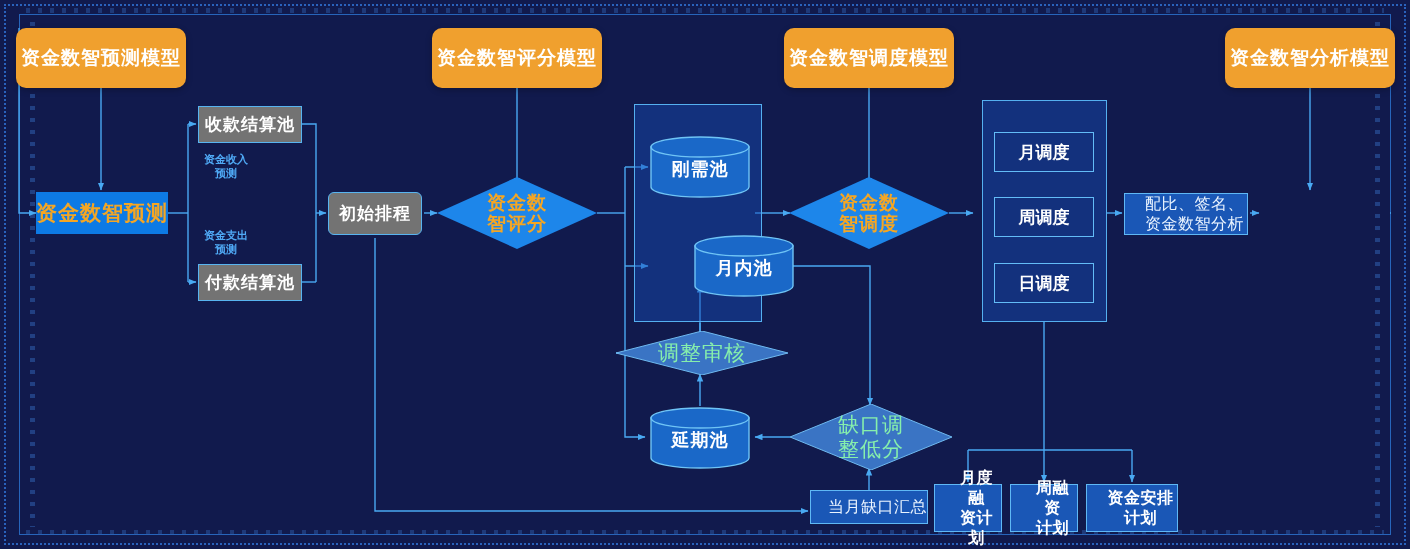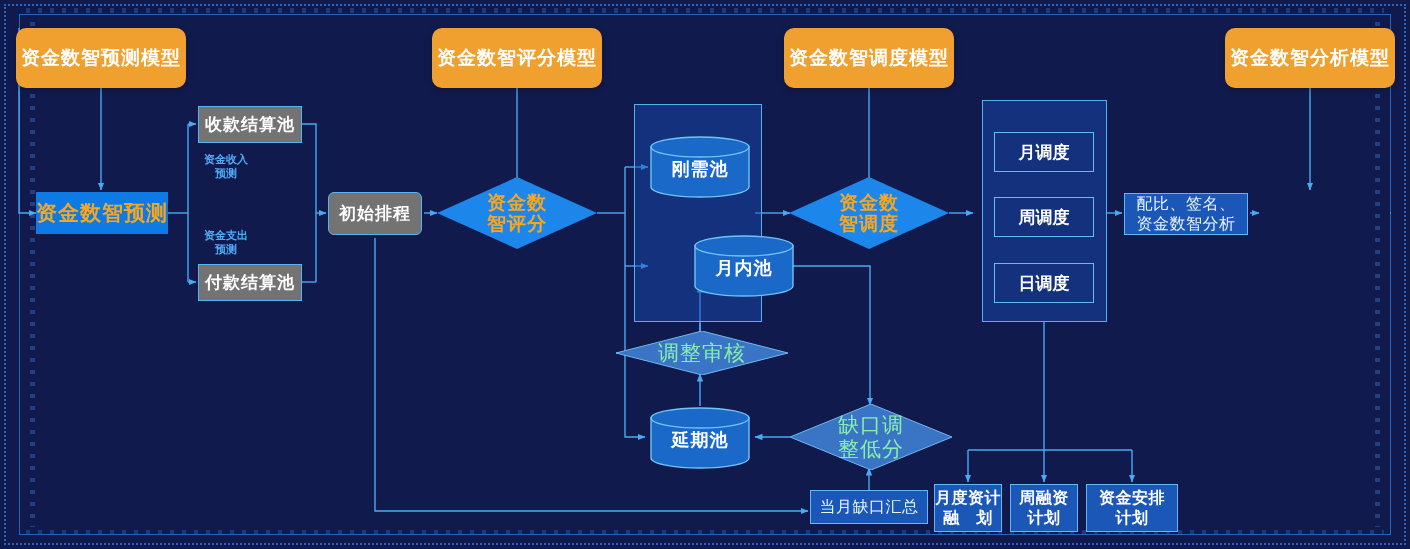--- a/index.html
+++ b/index.html
@@ -49,21 +49,21 @@
   }
   .emph-box{
     background:#0d7ae5;color:#f5a623;font-weight:bold;font-size:21px;letter-spacing:1px;
   }
   .solid-box{
     background:#737373;border:1px solid #58b4f0;color:#ffffff;
     font-weight:bold;font-size:17px;letter-spacing:1px;
   }
   .plain-box{
     background:#1a57b6;border:1px solid #5fb8f5;color:#eaf4ff;
-    font-size:16px;line-height:1.25;letter-spacing:.5px;font-weight:normal;
+    font-size:16px;line-height:1.25;letter-spacing:.5px;font-weight:normal;padding-left:17px;
   }
   .plain-box.bold{font-weight:bold;color:#ffffff;}
   .group-box{
     background:rgba(22,78,185,.45);border:1px solid #55b0f0;
   }
   .inner-box{
     background:transparent;border:1px solid #63bcf7;color:#ffffff;font-weight:bold;font-size:17px;
   }
   .side-label{
     position:absolute;color:#4fa9f5;font-size:11px;font-weight:bold;line-height:1.3;text-align:center;
@@ -282,21 +282,21 @@
 
   <div class="node plain-box" style="left:1124px;top:193px;width:124px;height:42px;flex-direction:column;">
     <span>配比、签名、</span>
     <span>资金数智分析</span>
   </div>
 
   <div class="node plain-box" style="left:810px;top:490px;width:118px;height:34px;">
     <span>当月缺口汇总</span>
   </div>
 
-  <div class="node plain-box bold" style="left:934px;top:484px;width:68px;height:48px;flex-direction:row;">
+  <div class="node plain-box bold" style="left:934px;top:484px;width:68px;height:48px;flex-direction:column;">
     <span>月度融</span>
     <span>资计划</span>
   </div>
   <div class="node plain-box bold" style="left:1010px;top:484px;width:68px;height:48px;flex-direction:column;">
     <span>周融资</span>
     <span>计划</span>
   </div>
   <div class="node plain-box bold" style="left:1086px;top:484px;width:92px;height:48px;flex-direction:column;">
     <span>资金安排</span>
     <span>计划</span>

